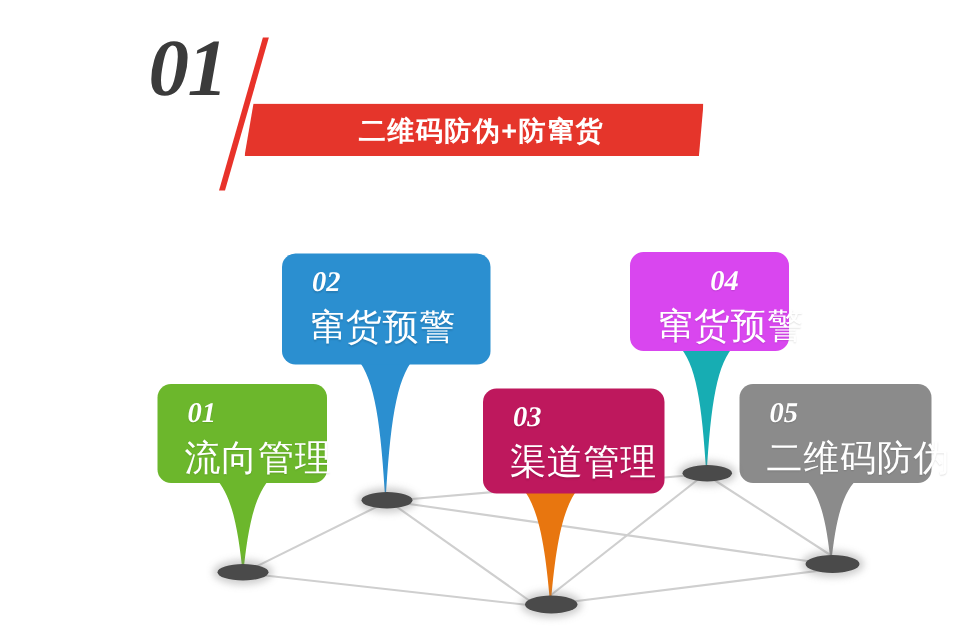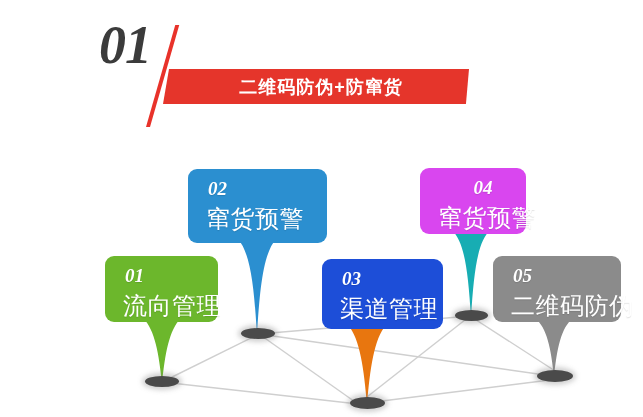--- a/index.html
+++ b/index.html
@@ -151,20 +151,20 @@
       <span class="pin-num">02</span>
       <span class="pin-label">窜货预警</span>
     </div>
     <div class="pin-shadow" style="left:53px;top:159px;width:34px;height:11px;"></div>
   </div>
 
   <div class="pin" style="left:322px;top:259px;width:140px;height:155px;">
     <svg class="pin-tail" width="140" height="155" viewBox="0 0 140 155">
       <path d="M 26 66 C 38 80, 42 110, 45 146 C 48 110, 52 80, 64 66 Z" fill="#e8760f"></path>
     </svg>
-    <div class="pin-body" style="width:121px;height:70px;background:#1d4ed8;">
+    <div class="pin-body" style="width:121px;height:70px;background:#be185d;">
       <span class="pin-num">03</span>
       <span class="pin-label">渠道管理</span>
     </div>
     <div class="pin-shadow" style="left:28px;top:138px;width:35px;height:12px;"></div>
   </div>
 
 </div>
 
 </body></html>

